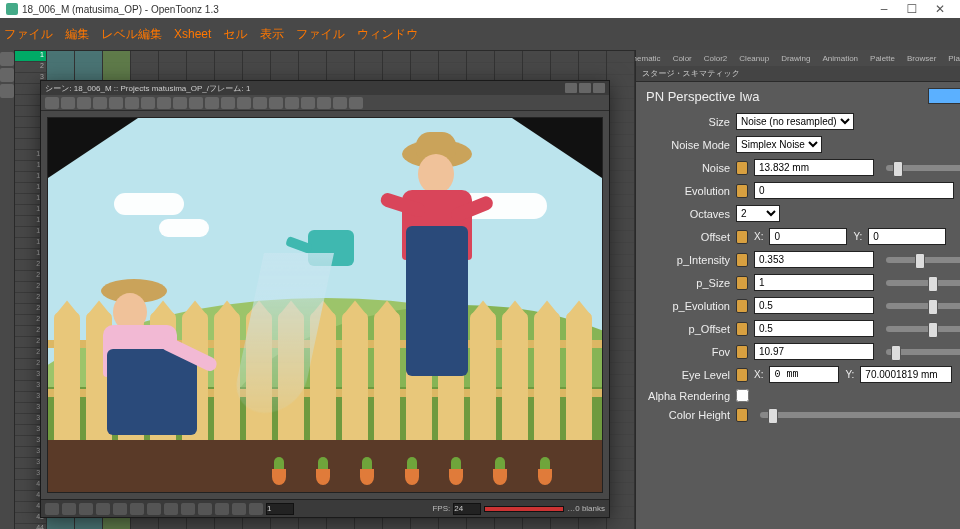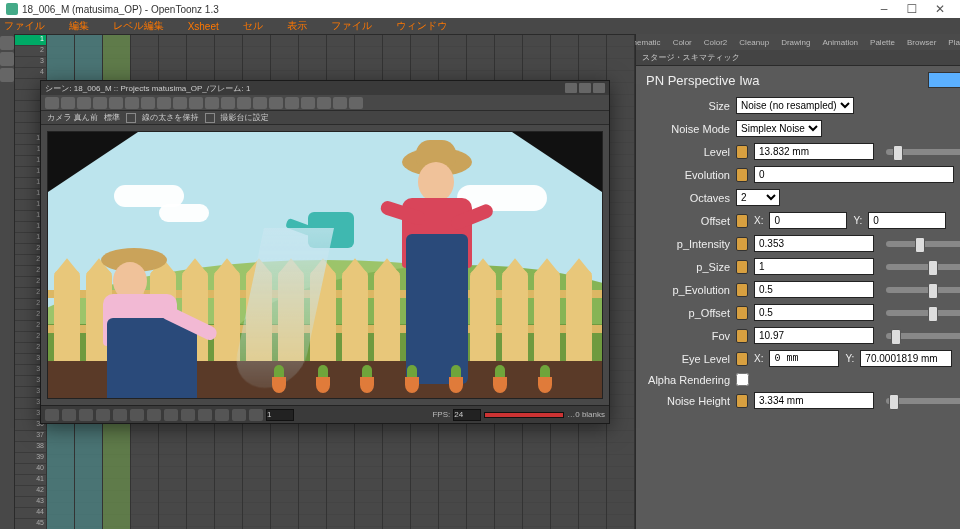--- a/index.html
+++ b/index.html
@@ -1,21 +1,21 @@
 <!DOCTYPE html>
 <html><head>
 <meta charset="utf-8">
 <style>
   * { box-sizing: border-box; margin: 0; padding: 0; font-family: "Segoe UI", sans-serif; }
   body { background: #5a5a5a; width: 960px; height: 529px; overflow: hidden; position: relative; font-size: 10px; color: #ddd; }
   .titlebar { height: 18px; background: #fff; display: flex; align-items: center; padding: 0 6px; color: #333; font-size: 10px; }
   .titlebar .title-icon { width: 12px; height: 12px; background: #4a8; margin-right: 4px; border-radius: 2px; }
   .titlebar .spacer { flex: 1; }
   .wc { width: 28px; text-align: center; font-size: 12px; color: #555; cursor: default; }
-  .menubar { height: 16px; background: #484848; display: flex; align-items: center; padding: 8px 4px; gap: 24px; font-size: 10px; color: #F50; }
+  .menubar { height: 16px; background: #484848; display: flex; align-items: center; padding: 16px 4px; gap: 12px; font-size: 12px; color: #F50; }
   .menubar span { color: #f70; }
   .app-body { display: flex; height: calc(100% - 34px); }
   .left-strip { width: 16px; background: #484848; border-right: 1px solid #2a2a2a; }
   .left-strip .ico { width: 14px; height: 14px; margin: 2px auto; background: #666; border-radius: 2px; }
   .center-col { flex: 1; display: flex; flex-direction: column; position: relative; }
   .xsheet-header { height: 46px; background: #484848; border-bottom: 1px solid #2a2a2a; display: flex; overflow: hidden; }
   .frame-col { width: 32px; background: #484848; border-right: 1px solid #333; font-size: 8px; text-align: center; padding-top: 2px; }
   .cells { display: flex; flex: 1; }
   .cell { width: 28px; border-right: 1px solid #333; font-size: 7px; text-align: center; }
   .cell.g { background: #7fb870; }
@@ -42,21 +42,21 @@
   .param-row { display: flex; align-items: center; padding: 3px 10px; gap: 6px; }
   .param-row .lbl { width: 84px; text-align: right; font-size: 11px; color: #eee; }
   .param-row .key { width: 12px; height: 14px; background: #d8a040; border: 1px solid #333; border-radius: 2px; }
   .param-row .xy { font-size: 10px; color: #eee; }
   .param-row input.val { background: #fff; color: #000; border: 1px solid #222; height: 17px; font-size: 10px; padding: 0 4px; }
   .param-row select { background: #fff; color: #000; border: 1px solid #222; height: 17px; font-size: 10px; }
   .param-row .slider { flex: 1; height: 6px; background: #888; border-radius: 3px; position: relative; margin-left: 6px; min-width: 30px; }
   .param-row .slider::after { content: ""; position: absolute; top: -4px; width: 8px; height: 14px; background: #ddd; border: 1px solid #555; border-radius: 2px; left: var(--t, 10%); }
   .param-row input.chk { width: 13px; height: 13px; }
   
-  .viewer { position: absolute; left: 40px; top: 80px; width: 570px; height: 344px; background: #0f172a; border: 1px solid #1a1a1a; box-shadow: 0 4px 20px rgba(0,0,0,.5); display: flex; flex-direction: column; }
+  .viewer { position: absolute; left: 40px; top: 80px; width: 570px; height: 438px; background: #0f172a; border: 1px solid #1a1a1a; box-shadow: 0 4px 20px rgba(0,0,0,.5); display: flex; flex-direction: column; }
   .v-titlebar { height: 14px; background: #3a3a3a; display: flex; align-items: center; padding: 0 4px; font-size: 8px; color: #ccc; }
   .v-titlebar .sp { flex:1; }
   .v-titlebar .btn { width: 12px; height: 10px; background: #666; margin-left: 2px; border-radius: 1px; }
   .v-toolbar { height: 16px; background: #484848; border-bottom: 1px solid #2a2a2a; display: flex; align-items: center; gap: 2px; padding: 0 4px; }
   .v-toolbar .tb { width: 14px; height: 12px; background: #666; border-radius: 2px; }
   .v-sub { height: 14px; background: #444; border-bottom: 1px solid #2a2a2a; display: flex; align-items: center; gap: 6px; padding: 0 6px; font-size: 8px; color: #ccc; }
   .v-sub .box { width: 10px; height: 10px; border: 1px solid #888; }
   .canvas-wrap { flex: 1; background: #484848; padding: 6px; display: flex; }
   .canvas { flex: 1; position: relative; overflow: hidden; border: 1px solid #222; }
   .sky { position: absolute; inset: 0; background: #bce4ed; }
@@ -289,21 +289,21 @@
 
     <div class="param-row">
       <span class="lbl">Size</span>
       <select><option>Noise (no resampled)</option></select>
     </div>
     <div class="param-row">
       <span class="lbl">Noise Mode</span>
       <select><option>Simplex Noise</option></select>
     </div>
     <div class="param-row">
-      <span class="lbl">Level</span>
+      <span class="lbl">Noise</span>
       <div class="key"></div>
       <input class="val" style="width: 120px;" value="13.832 mm">
       <div class="slider" style="--t:8%"></div>
     </div>
     <div class="param-row">
       <span class="lbl">Evolution</span>
       <div class="key"></div>
       <input class="val" style="width: 200px;" value="0">
     </div>
     <div class="param-row">
@@ -354,23 +354,22 @@
       <span class="xy">X:</span>
       <input class="val" style="width: 70px; font-family: Liberation Mono, monospace;" value="0 mm">
       <span class="xy">Y:</span>
       <input class="val" style="width: 92px;" value="70.0001819 mm">
     </div>
     <div class="param-row">
       <span class="lbl">Alpha Rendering</span>
       <input type="checkbox" class="chk" style="">
     </div>
     <div class="param-row">
-      <span class="lbl">Noise Height</span>
-      <div class="key"></div>
-      <input class="val" style="width: 120px;" value="3.334 mm">
+      <span class="lbl">Color Height</span>
+      <div class="key"></div>
       <div class="slider" style="--t:4%"></div>
     </div>
   </div>
 </div>
 
 <div class="viewer">
   <div class="v-titlebar">
     <span>シーン: 18_006_M  ::  Projects matusima_OP_/フレーム: 1</span>
     <div class="sp"></div>
     <div class="btn"></div>
@@ -391,28 +390,20 @@
       <div class="tb"></div>
       <div class="tb"></div>
       <div class="tb"></div>
       <div class="tb"></div>
       <div class="tb"></div>
       <div class="tb"></div>
       <div class="tb"></div>
       <div class="tb"></div>
       <div class="tb"></div>
       <div class="tb"></div>
-  </div>
-  <div class="v-sub">
-    <span class="sel">カメラ 真ん前</span>
-    <span class="sel">標準</span>
-    <div class="box"></div>
-    <span>線の太さを保持</span>
-    <div class="box"></div>
-    <span>撮影台に設定</span>
   </div>
   <div class="canvas-wrap">
     <div class="canvas">
       <div class="sky"></div>
       <div class="cloud" style="left:12%;top:20%;width:70px;height:22px"></div>
       <div class="cloud" style="left:20%;top:27%;width:50px;height:18px"></div>
       <div class="cloud" style="right:10%;top:20%;width:90px;height:26px"></div>
       <div class="hill1"></div>
         <div class="hill2"></div>
       <div class="ground"></div>

